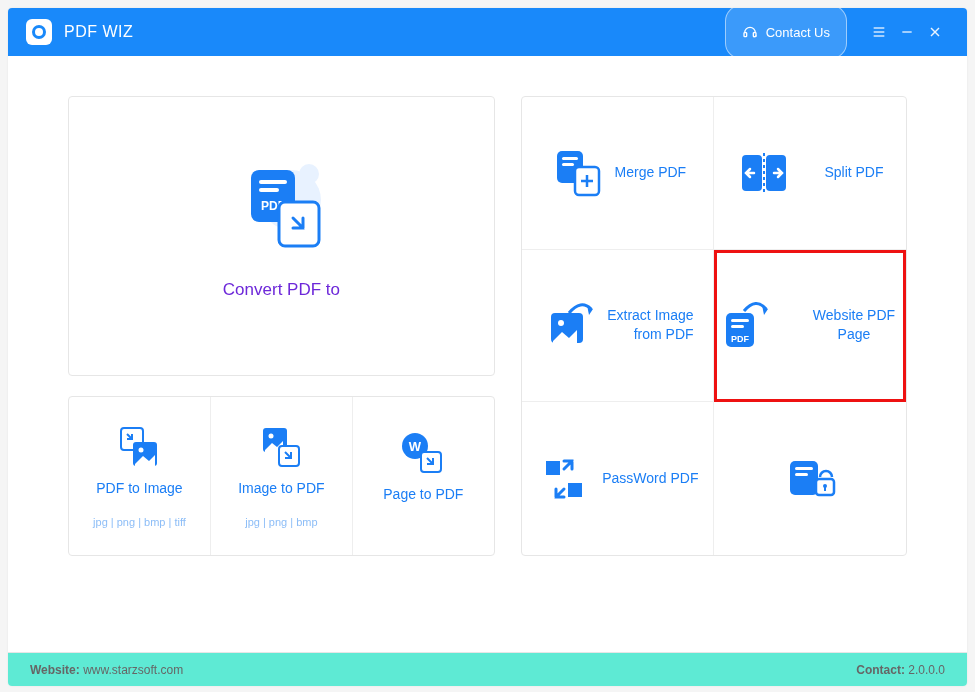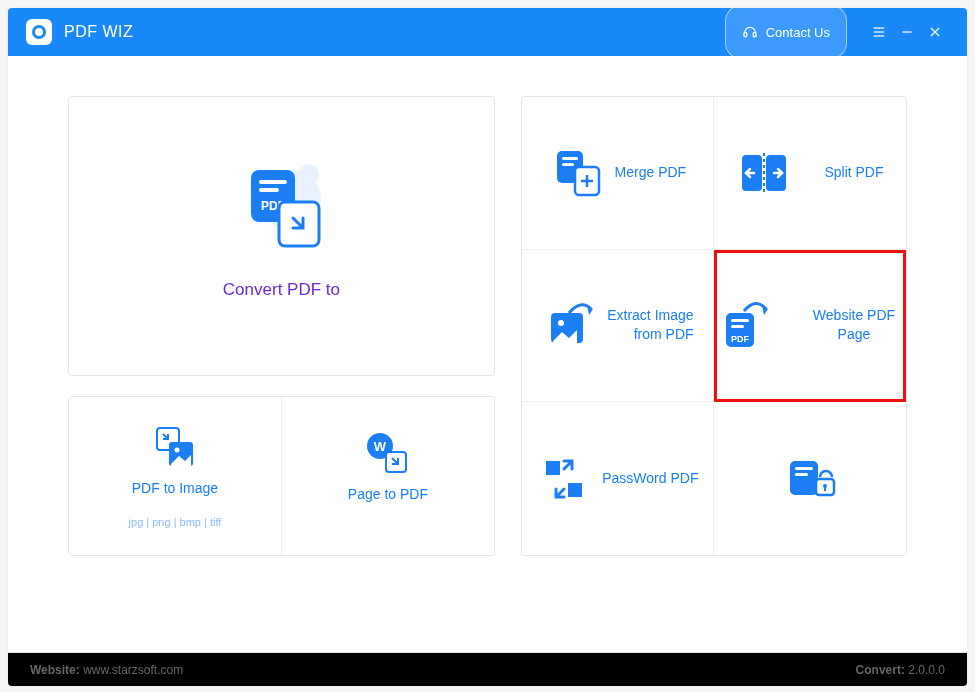--- a/index.html
+++ b/index.html
@@ -108,21 +108,21 @@
     position:relative;
   }
   .tile:nth-child(2n){border-right:none;gap:32px;}
   .tile:nth-child(5),.tile:nth-child(6){border-bottom:none;}
   .tile-title{color:#1b7ef5;font-size:14px;font-weight:500;text-align:center;line-height:1.4;}
   .tile-icon{width:56px;height:52px;}
   .highlight { outline:3px solid #e11; outline-offset:-3px; }
 
   .footer {
     height: 34px;
-    background:#000000;
+    background:#5eead4;
     display:flex;align-items:center;
     padding:0 22px;
     font-size:12px;
     color:#666;
     border-top:1px solid #e6e6e6;
     text-align:center;
   }
   .footer-spacer{flex:1;}
 
   
@@ -200,20 +200,33 @@
               <circle cx="26" cy="26" r="2.5" fill="#fff"></circle>
               <path d="M20 40 l8-8 6 5 6-6 v11 h-20z" fill="#fff"></path>
             </svg>
           </div>
           <div class="mini-title">PDF to Image</div>
           <div class="mini-sub">jpg | png | bmp | tiff</div>
         </div>
         <div class="mini">
           <div class="mini-icon">
             <svg width="48" height="48" viewBox="0 0 48 48">
+              <rect x="6" y="4" width="24" height="24" rx="3" fill="#1b7ef5"></rect>
+              <circle cx="14" cy="12" r="2.5" fill="#fff"></circle>
+              <path d="M8 26 l7-7 5 4 6-6 v11 h-18z" fill="#fff"></path>
+              <rect x="22" y="22" width="20" height="20" rx="3" fill="#fff" stroke="#1b7ef5" stroke-width="2"></rect>
+              <path d="M28 28 l6 6 M34 28 v6 h-6" stroke="#1b7ef5" stroke-width="2" fill="none"></path>
+            </svg>
+          </div>
+          <div class="mini-title">Image to PDF</div>
+          <div class="mini-sub">jpg | png | bmp</div>
+        </div>
+        <div class="mini">
+          <div class="mini-icon">
+            <svg width="48" height="48" viewBox="0 0 48 48">
               <circle cx="16" cy="16" r="13" fill="#1b7ef5"></circle>
               <text x="16" y="21" text-anchor="middle" fill="#fff" font-size="13" font-weight="700">W</text>
               <rect x="22" y="22" width="20" height="20" rx="3" fill="#fff" stroke="#1b7ef5" stroke-width="2"></rect>
               <path d="M28 28 l6 6 M34 28 v6 h-6" stroke="#1b7ef5" stroke-width="2" fill="none"></path>
             </svg>
           </div>
           <div class="mini-title">Page to PDF</div>
           <div class="mini-sub"></div>
         </div>
       </div>
@@ -306,17 +319,17 @@
 
       </div>
     </div>
 
   </div>
 
   <div class="footer">
     <span><b>Website:</b>&nbsp;</span>
     <span style="cursor:pointer;">www.starzsoft.com</span>
     <div class="footer-spacer"></div>
-    <span><b>Convert:</b>&nbsp;</span>
+    <span><b>Contact:</b>&nbsp;</span>
     <span>2.0.0.0</span>
   </div>
 
 </div>
 
 </body></html>

